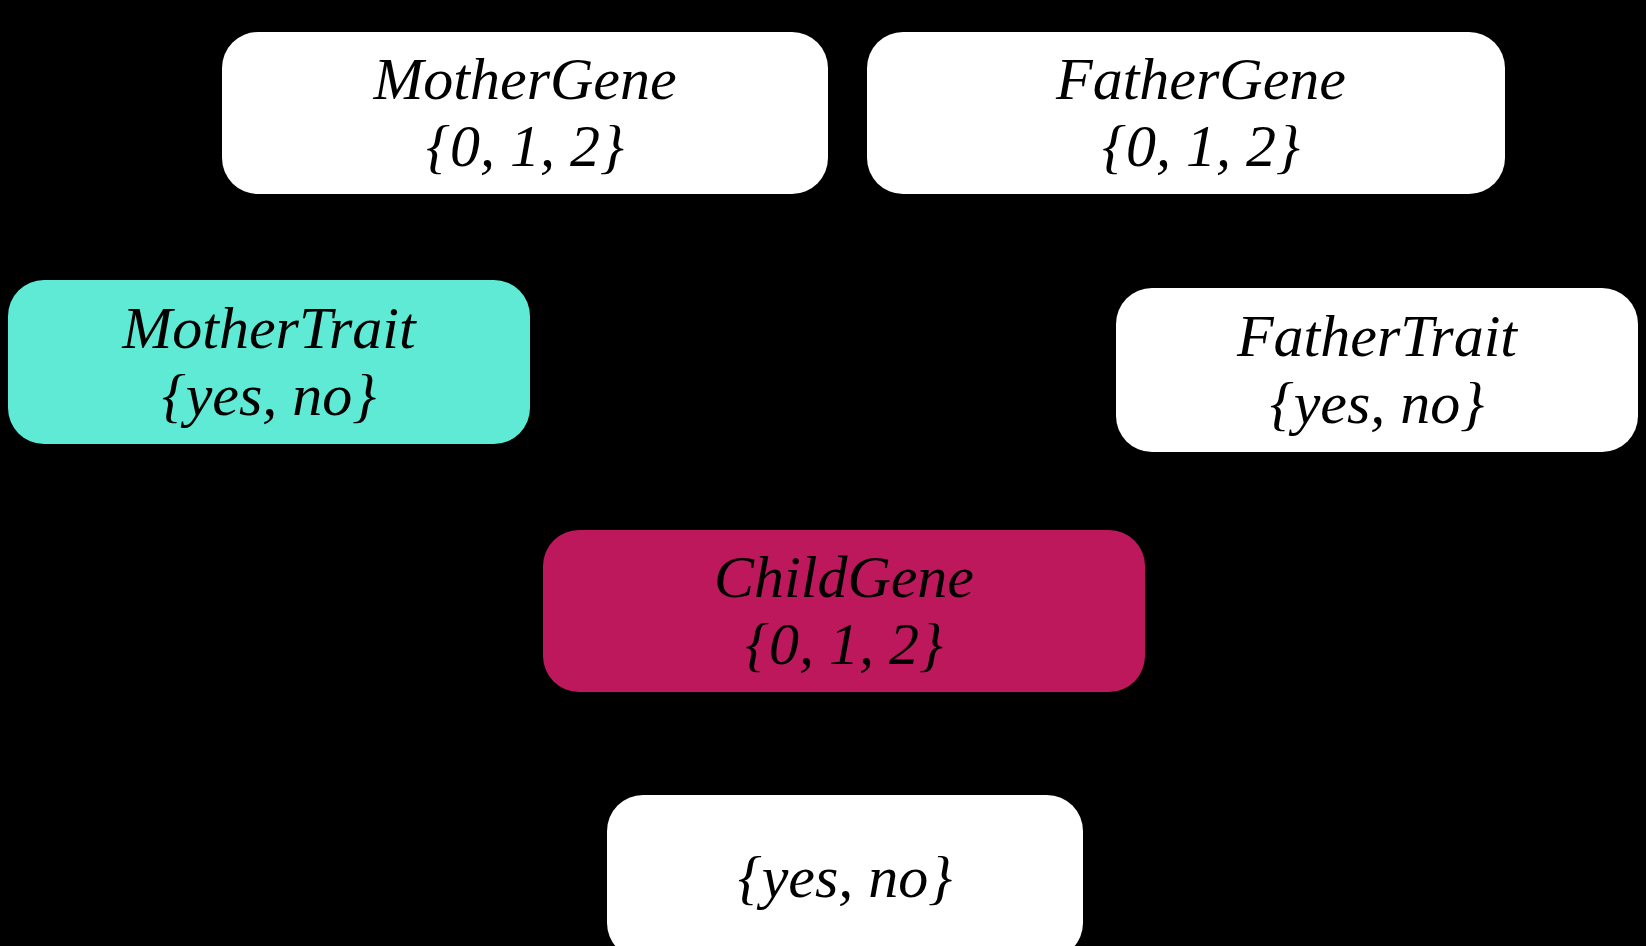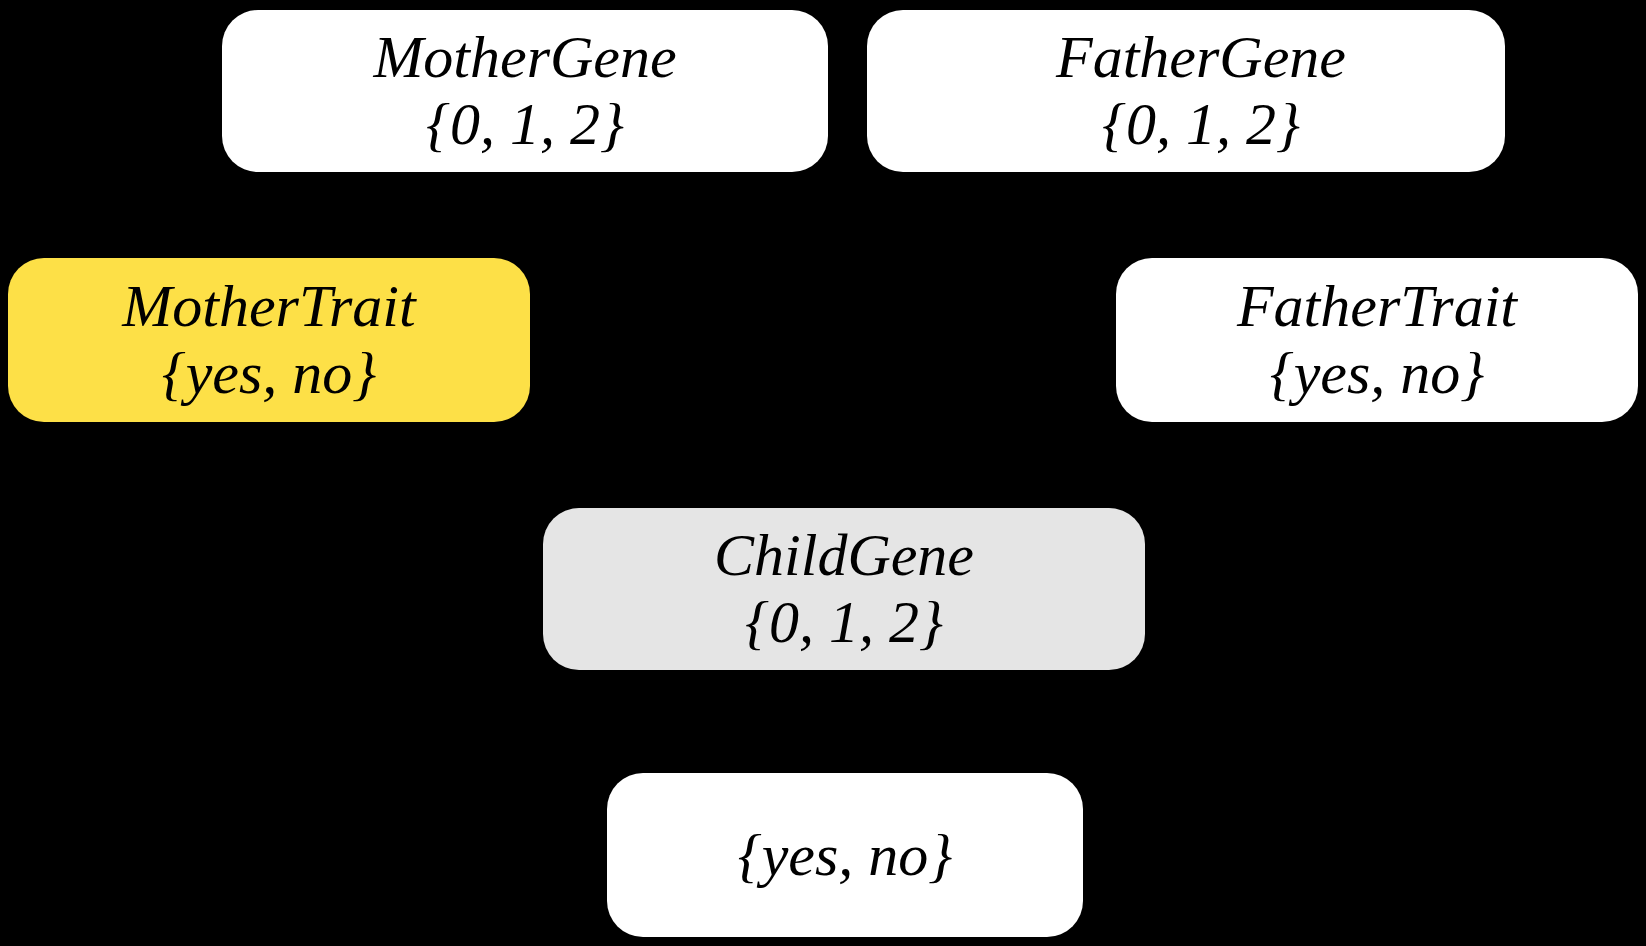--- a/index.html
+++ b/index.html
@@ -21,58 +21,59 @@
     display: flex;
     flex-direction: column;
     align-items: center;
     justify-content: center;
     text-align: center;
     color: #000000;
     font-family: "Liberation Serif", "DejaVu Serif", serif;
     font-style: italic;
     font-size: 60px;
     line-height: 67px;
+    margin-top: 22px;
   }
   .node-label, .node-domain {
     white-space: nowrap;
   }
   
   .pos-mother-gene  { left: 222px;  top: 10px;  width: 606px; height: 162px; }
   .pos-father-gene  { left: 867px;  top: 10px;  width: 608px; height: 162px; }
   .pos-mother-trait { left: 8px;    top: 258px; width: 522px; height: 164px; }
-  .pos-father-trait { left: 1116px; top: 258px; width: 522px; height: 164px; }
+  .pos-father-trait { left: 1116px; top: 266px; width: 522px; height: 164px; }
   .pos-child-gene   { left: 543px;  top: 508px; width: 602px; height: 162px; }
   .pos-child-trait  { left: 607px;  top: 773px; width: 476px; height: 164px; }
 </style>
 </head>
 <body style="background: rgb(0, 0, 0);">
 
 <div class="canvas" style="background: rgb(0, 0, 0);">
 
   <div class="node pos-mother-gene" style="background: rgb(255, 255, 255); color: rgb(0, 0, 0);">
     <div class="node-label">MotherGene</div>
     <div class="node-domain">{0, 1, 2}</div>
   </div>
 
   <div class="node pos-father-gene" style="background: rgb(255, 255, 255); color: rgb(0, 0, 0); padding-left: 30px;">
     <div class="node-label">FatherGene</div>
     <div class="node-domain">{0, 1, 2}</div>
   </div>
 
-  <div class="node pos-mother-trait" style="background: #fde047; color: rgb(0, 0, 0);">
+  <div class="node pos-mother-trait" style="background: #5eead4; color: rgb(0, 0, 0);">
     <div class="node-label">MotherTrait</div>
     <div class="node-domain">{yes, no}</div>
   </div>
 
   <div class="node pos-father-trait" style="background: rgb(255, 255, 255); color: rgb(0, 0, 0);">
     <div class="node-label">FatherTrait</div>
     <div class="node-domain">{yes, no}</div>
   </div>
 
-  <div class="node pos-child-gene" style="background: #e5e5e5; color: rgb(0, 0, 0);">
+  <div class="node pos-child-gene" style="background: #be185d; color: rgb(0, 0, 0);">
     <div class="node-label">ChildGene</div>
     <div class="node-domain">{0, 1, 2}</div>
   </div>
 
   <div class="node pos-child-trait" style="background: rgb(255, 255, 255); color: rgb(0, 0, 0);">
     <div class="node-domain">{yes, no}</div>
   </div>
 
 </div>
 

